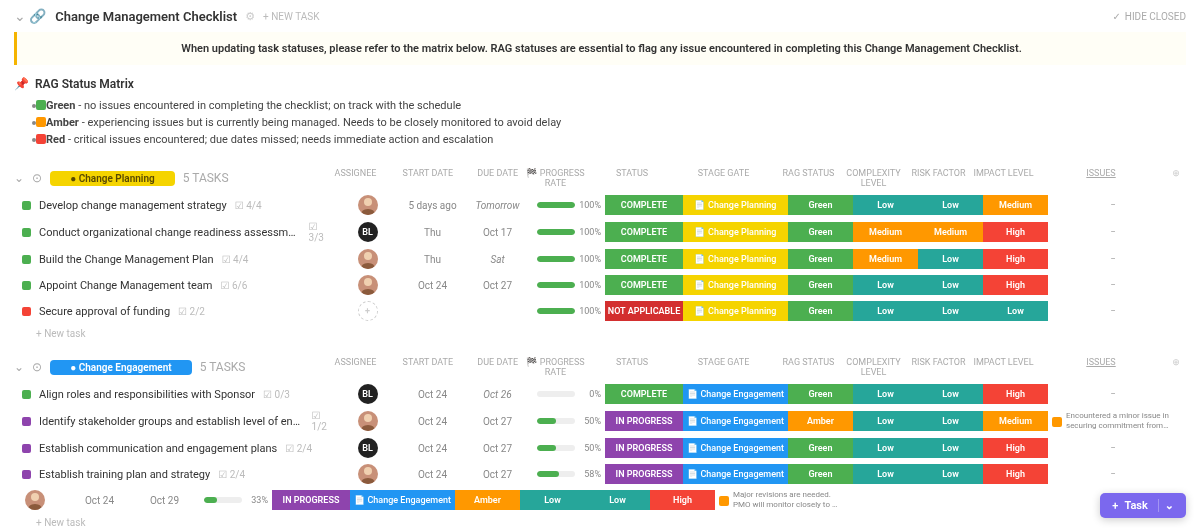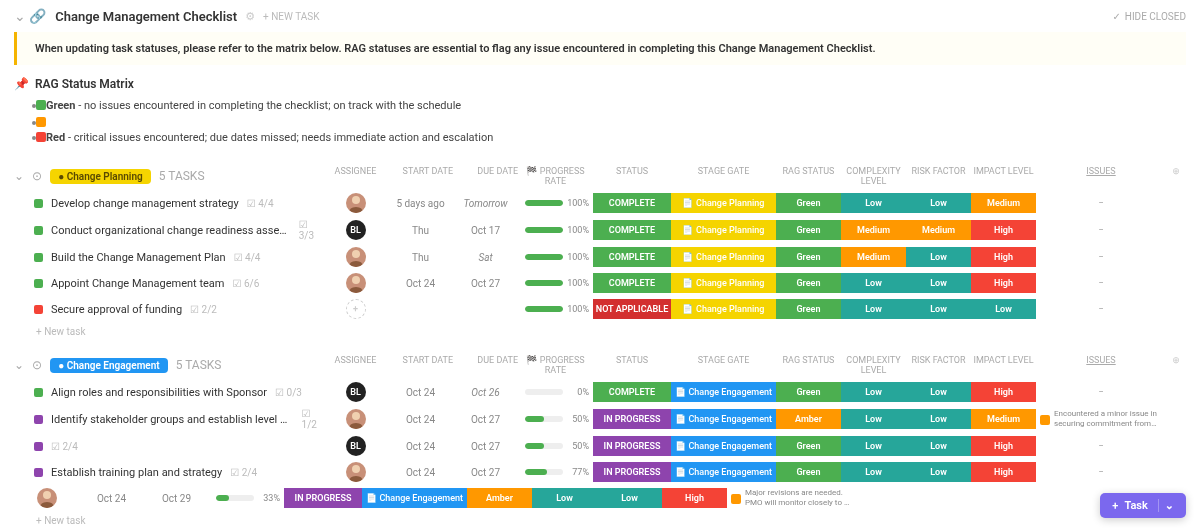--- a/index.html
+++ b/index.html
@@ -4,40 +4,40 @@
 <style>
 * { box-sizing: border-box; margin: 0; padding: 0; font-family: -apple-system, BlinkMacSystemFont, "Segoe UI", Roboto, sans-serif; }
 body { background: #fff; font-size: 11px; color: #333; width: 1200px; }
 .header { display: flex; align-items: center; padding: 8px 14px; gap: 8px; }
 .header-icons { display: flex; gap: 4px; color: #aaa; }
 .header-icons span { font-size: 14px; }
 .page-title { font-weight: 600; font-size: 13px; color: #333; }
 .new-task-btn { color: #bbb; font-size: 10px; text-transform: uppercase; }
 .hide-closed { margin-left: auto; color: #aaa; font-size: 10px; display: flex; align-items: center; gap: 4px; }
 
-.banner { margin: 0 14px 8px 14px; border-left: 3px solid #f5b400; background: #fffef6; padding: 10px 18px; font-size: 11px; color: #333; }
+.banner { margin: 0 14px 8px 14px; border-left: 3px solid #f5b400; background: #fffef6; padding: 10px 18px; font-size: 11px; color: #333; text-align: center; }
 .banner b { font-weight: 600; }
 
 .rag-matrix { padding: 4px 14px 10px 14px; }
 .rag-title { font-weight: 600; font-size: 12px; display: flex; align-items: center; gap: 6px; margin-bottom: 6px; }
 .rag-row { display: flex; align-items: flex-start; padding: 2px 0 2px 18px; font-size: 11px; color: #444; }
 .dot { display:inline-block; width:4px; height:4px; border-radius:50%; background:#888; margin-top:5px; }
 .sw { display:inline-block; width:10px; height:10px; border-radius:2px; flex-shrink:0; margin-top:1px; }
 .sw.green{background:#4caf50;} .sw.amber{background:#ff9800;} .sw.red{background:#f44336;}
 
 .group { margin-top: 6px; }
 .group-header { display:flex; align-items:center; padding: 4px 14px; gap:8px; position:relative; }
 .group-toggle { color:#aaa; font-size:12px; }
-.group-pill { display:inline-flex; align-items:center; gap:4px; padding:2px 8px; border-radius:4px; font-size:10px; font-weight:600; color:#fff; }
+.group-pill { display:inline-flex; align-items:center; gap:4px; padding:2px 20px; border-radius:4px; font-size:10px; font-weight:600; color:#fff; }
 .group-count { color:#aaa; font-size:12px; }
 .group-cols { display:flex; margin-left:auto; }
 .col { text-align:center; font-size:9px; color:#aaa; text-transform:uppercase; }
 .col.assignee{width:65px;} .col.date{width:65px;text-align:right;} .col.progress{width:75px;} .col.status{width:78px;} .col.stage{width:105px;} .col.rag{width:65px;} .col.complexity{width:65px;} .col.risk{width:65px;} .col.impact{width:65px;} .col.issues{width:130px;text-decoration:underline;} .col.plus{width:20px;color:#ccc;}
 
-.task-row { display:flex; align-items:center; padding: 3px 14px; min-height:22px; }
+.task-row { display:flex; align-items:center; padding: 3px 2px; min-height:22px; }
 .task-left { display:flex; align-items:center; gap:8px; flex:1; min-width:0; padding-left:20px; }
 .task-sq { width:9px; height:9px; border-radius:2px; flex-shrink:0; }
 .task-name { font-size:11px; color:#333; white-space:nowrap; overflow:hidden; text-overflow:ellipsis; }
 .task-sub { color:#bbb; font-size:10px; display:flex; align-items:center; gap:2px; }
 .task-right { display:flex; align-items:center; }
 .cell { display:flex; align-items:center; justify-content:center; font-size:10px; }
 .cell.assignee{width:65px;} .cell.date{width:65px;color:#888;} .cell.progress{width:75px;gap:4px;justify-content:flex-end;padding-right:4px;} .cell.status{width:78px;} .cell.stage{width:105px;} .cell.rag{width:65px;} .cell.complexity{width:65px;} .cell.risk{width:65px;} .cell.impact{width:65px;} .cell.issues{width:130px;font-size:8px;line-height:10px;color:#888;text-align:left;padding:0 4px;justify-content:flex-start;gap:4px;} .cell.plus{width:20px;}
 
 .avatar { width:20px; height:20px; border-radius:50%; background:#c89078; display:flex; align-items:center; justify-content:center; color:#fff; font-size:9px; font-weight:600; overflow:hidden; }
 .avatar.dark{background:#222;} .avatar.none{background:transparent;border:1px dashed #ccc;color:#ccc;}
@@ -84,20 +84,21 @@
   </div>
   <div id="rag-rows">
       <div class="rag-row">
         <span class="dot"></span>
         <span class="sw green"></span>
         <span><b>Green</b> - no issues encountered in completing the checklist; on track with the schedule</span>
       </div>
       <div class="rag-row">
         <span class="dot"></span>
         <span class="sw amber"></span>
+        <span><b>Amber</b> - experiencing issues but is currently being managed. Needs to be closely monitored to avoid delay</span>
       </div>
       <div class="rag-row">
         <span class="dot"></span>
         <span class="sw red"></span>
         <span><b>Red</b> - critical issues encountered; due dates missed; needs immediate action and escalation</span>
       </div>
     </div>
 </div>
 
 <div id="groups">
@@ -456,20 +457,21 @@
         <div class="cell issues">
             <span class="sw" style="background:#ff9800;flex-shrink:0;"></span>
             <span class="issues-text">Encountered a minor issue in securing commitment from…</span>
           </div>
         <div class="cell plus"></div>
       </div>
     </div>
       <div class="task-row">
       <div class="task-left">
         <span class="task-sq" style="background:#8e44ad;"></span>
+        <span class="task-name">Establish communication and engagement plans</span>
         <span class="task-sub">☑ 2/4</span>
       </div>
       <div class="task-right">
         <div class="cell assignee">
             <div class="avatar dark">BL</div>
           </div>
         <div class="cell date">Oct 24</div>
         <div class="cell date ">Oct 27</div>
         <div class="cell progress">
             <div class="pbar">
@@ -515,21 +517,21 @@
                 <path d="M3 20 Q3 14 10 14 Q17 14 17 20Z" fill="#8b5a3c"></path>
               </svg>
             </div>
           </div>
         <div class="cell date">Oct 24</div>
         <div class="cell date ">Oct 27</div>
         <div class="cell progress">
             <div class="pbar">
               <div class="pfill" style="width:58%"></div>
             </div>
-            <span class="ppct">77%</span>
+            <span class="ppct">58%</span>
           </div>
         <div class="cell status">
             <div class="tag " style="background:#8e44ad;">IN PROGRESS</div>
           </div>
         <div class="cell stage">
             <div class="tag stage" style="background:#2196f3;">📄 Change Engagement</div>
           </div>
         <div class="cell rag">
             <div class="tag " style="background:#4caf50;">Green</div>
           </div>

